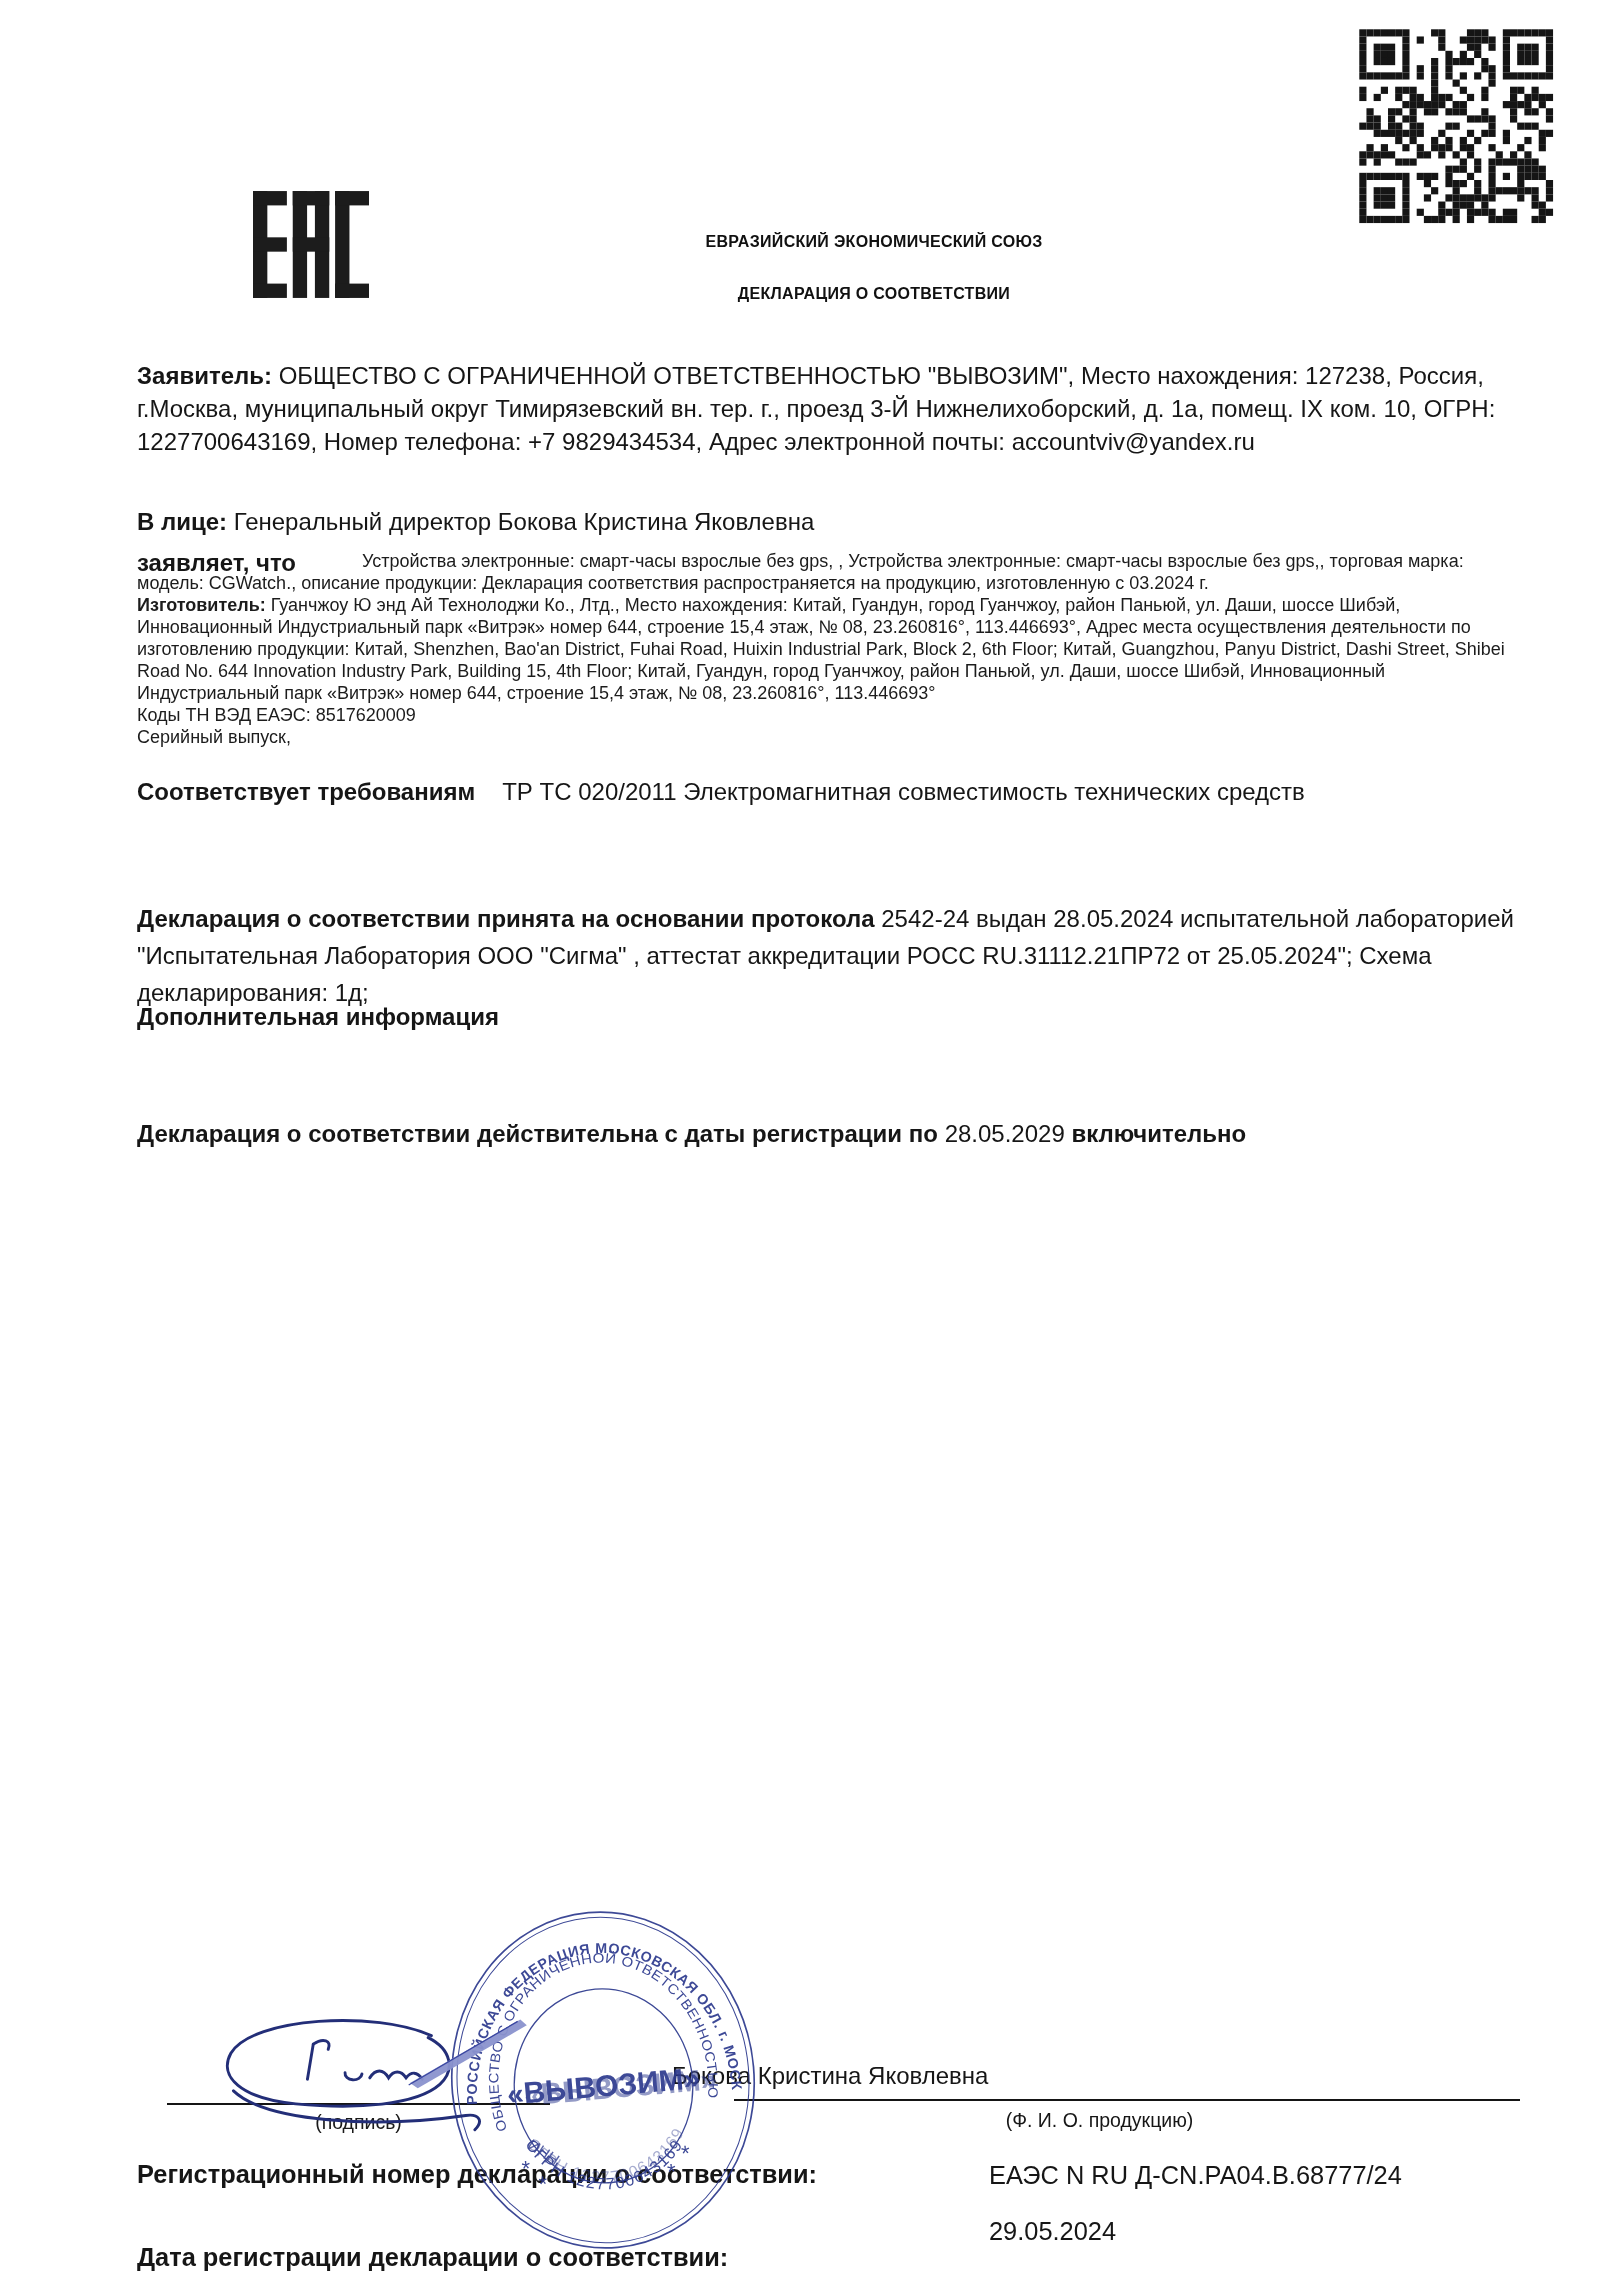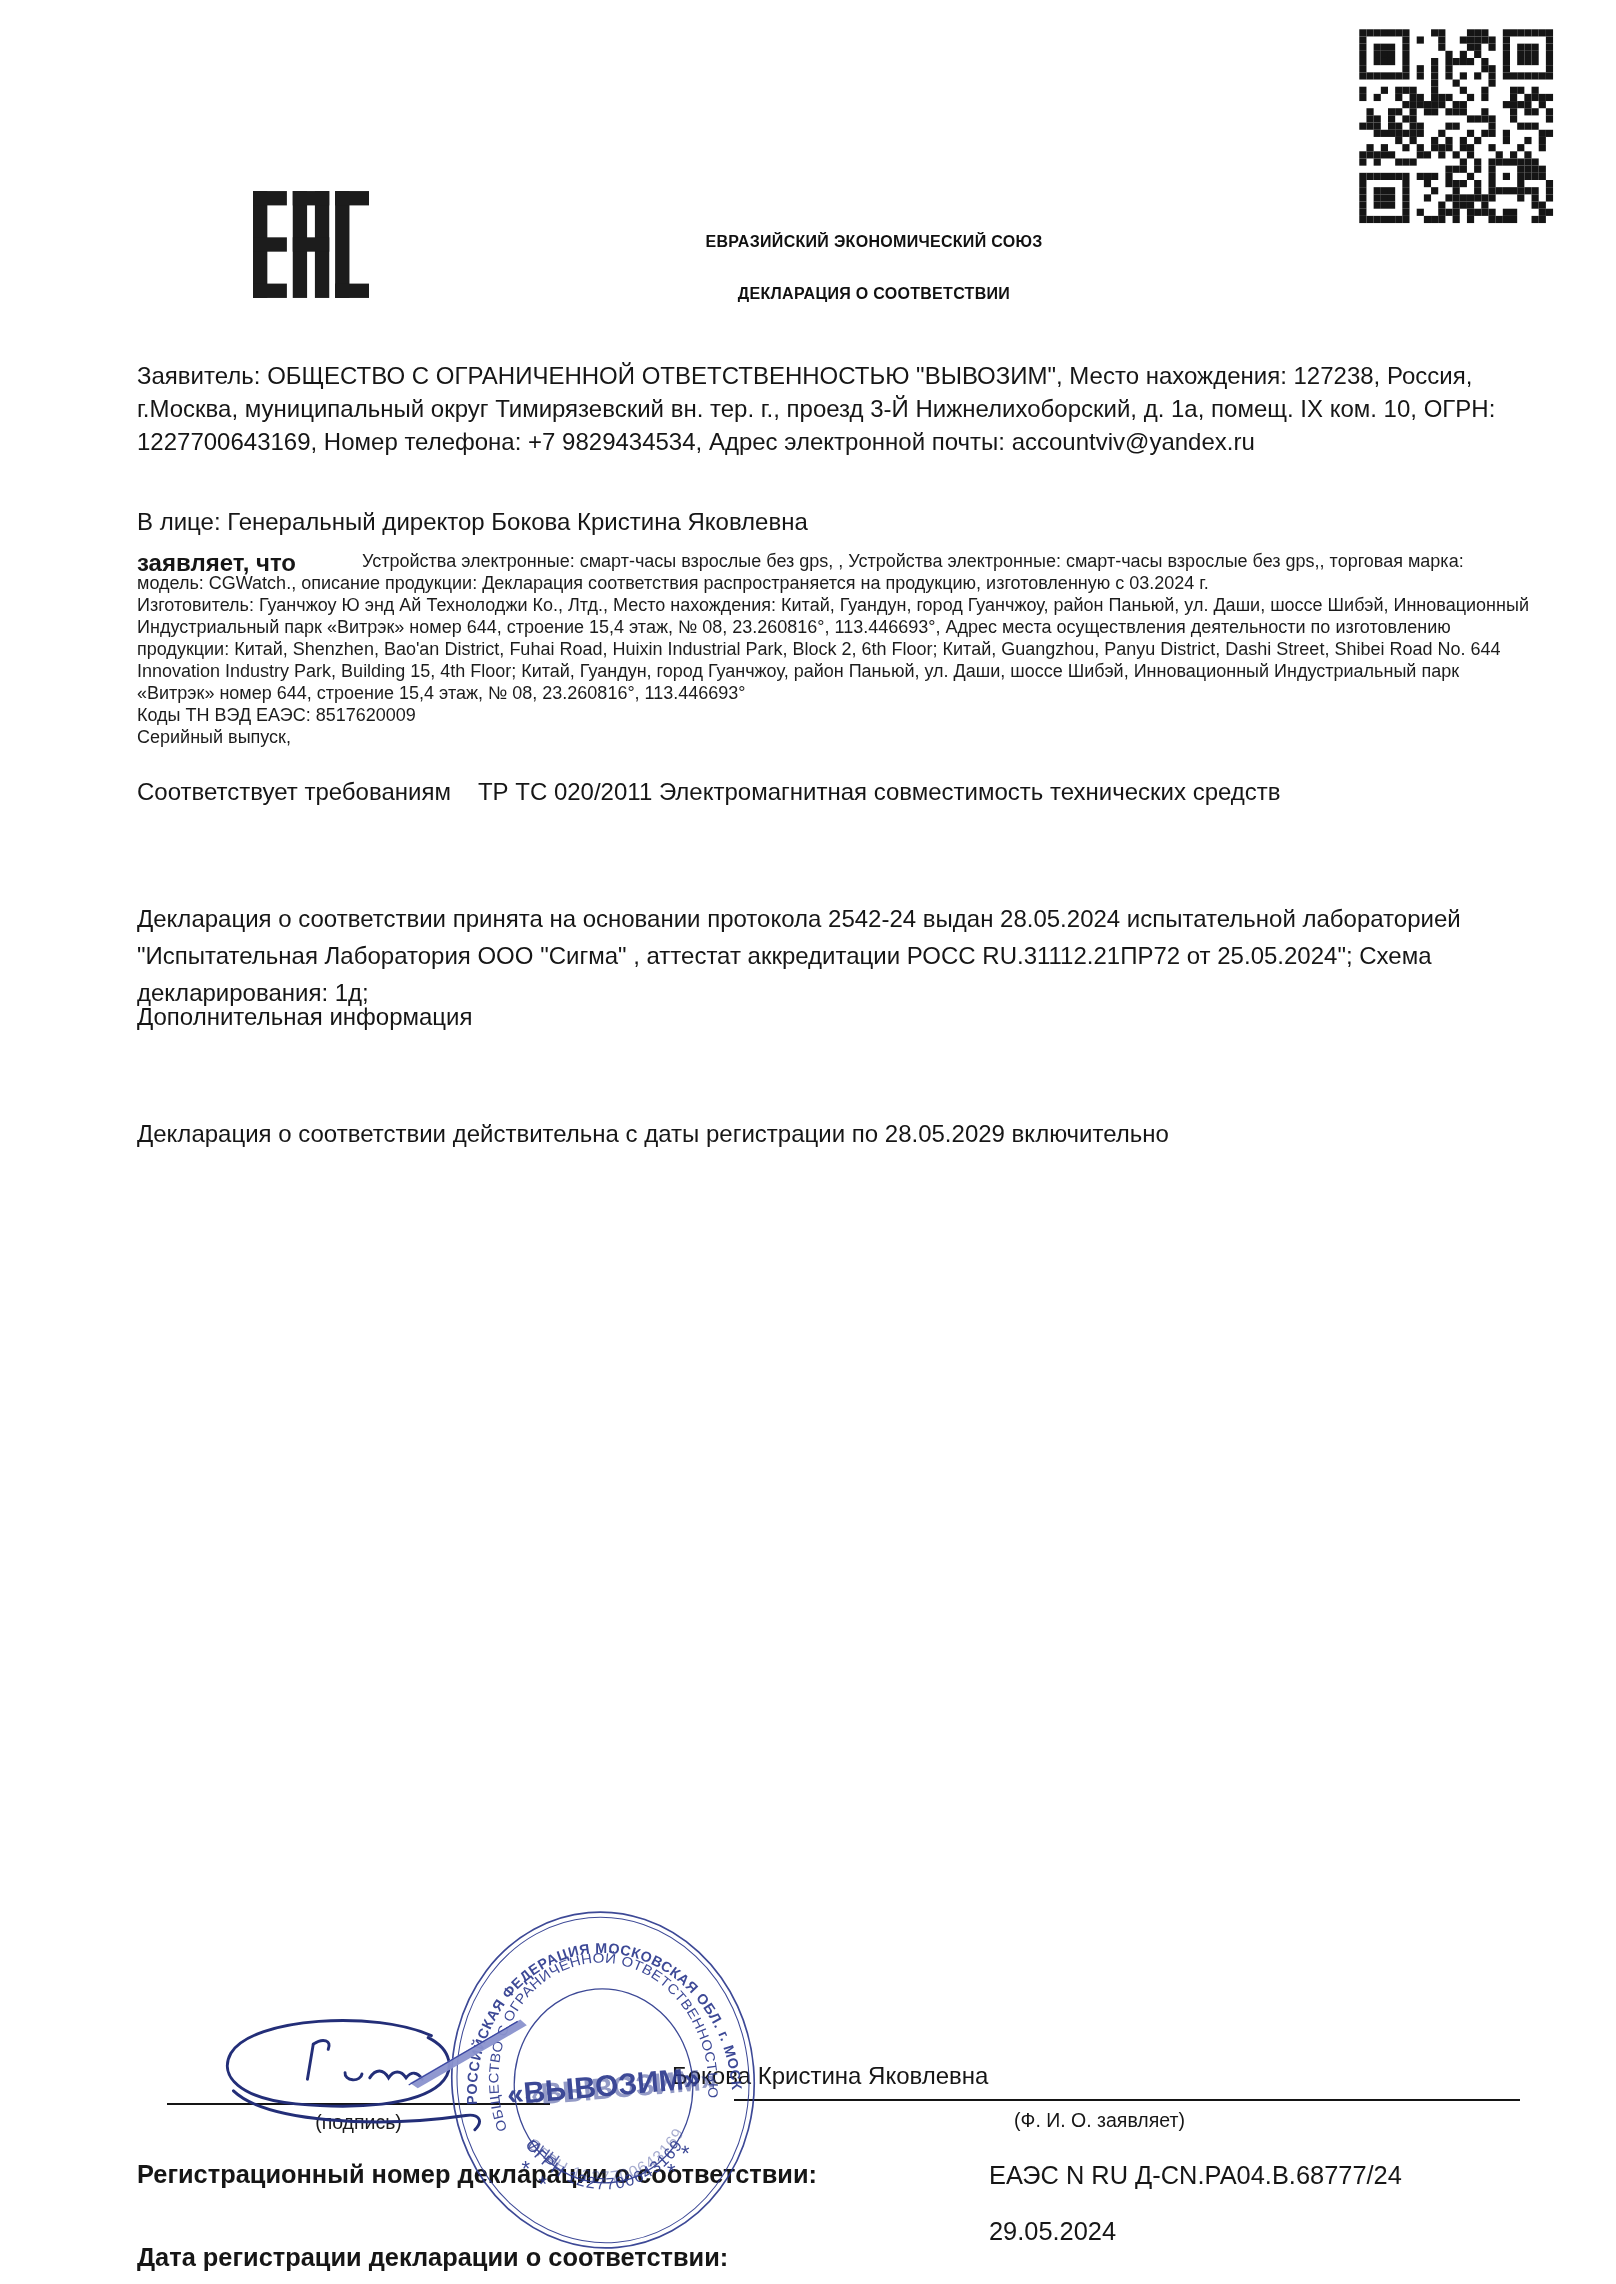--- a/index.html
+++ b/index.html
@@ -8,21 +8,21 @@
     font-family:"Liberation Sans","DejaVu Sans",sans-serif; color:#161616;
     overflow:hidden; margin:0 auto;
   }
   .abs{position:absolute;}
   
   .titles{left:301px; top:233px; width:1146px; text-align:center;}
   .title1,.title2{font-size:16px; font-weight:bold; letter-spacing:0.3px; color:#111;}
   .title2{margin-top:34px;}
   
   .para{left:137px; width:1393px; font-size:24px; line-height:33px;}
-  .b{font-weight:normal;}
+  .b{font-weight:bold;}
   .gap{display:inline-block; width:27px;}
   .applicant{top:359px;}
   .person{top:505px;}
   .declares{top:550px;}
   .lead{position:absolute; left:0; top:-3.9px; font-size:24px; font-weight:bold; white-space:nowrap;}
   .small{font-size:18px; line-height:22px; color:#1c1c1c;}
   .product{text-indent:225px;}
   .compliance{top:772px; line-height:39px;}
   .basis{top:900px; line-height:37px;}
   .additional{top:1000px;}
@@ -465,21 +465,21 @@
   <div class="abs para validity">
     <span class="b">Декларация о соответствии действительна с даты регистрации по</span>
     <span>28.05.2029</span>
     <span class="b">включительно</span>
   </div>
 
   <div class="abs sig-line"></div>
   <div class="abs sig-label">(подпись)</div>
   <div class="abs fio-name">Бокова Кристина Яковлевна</div>
   <div class="abs fio-line"></div>
-  <div class="abs fio-label">(Ф. И. О. заявляет)</div>
+  <div class="abs fio-label">(Ф. И. О. продукцию)</div>
 
   <div class="abs regrow-label rn-label">Регистрационный номер декларации о соответствии:</div>
   <div class="abs regrow-value rn-value">ЕАЭС N RU Д-CN.РА04.В.68777/24</div>
   <div class="abs regrow-label rd-label">Дата регистрации декларации о соответствии:</div>
   <div class="abs regrow-value rd-value">29.05.2024</div>
 
   <svg class="abs stamp" viewBox="0 0 476 526">
     <g fill="none" stroke="#2d3a8e">
       <ellipse cx="238" cy="263" rx="232" ry="258" stroke-width="2.6"></ellipse>
       <ellipse cx="238" cy="263" rx="224" ry="250" stroke-width="1.6"></ellipse>

